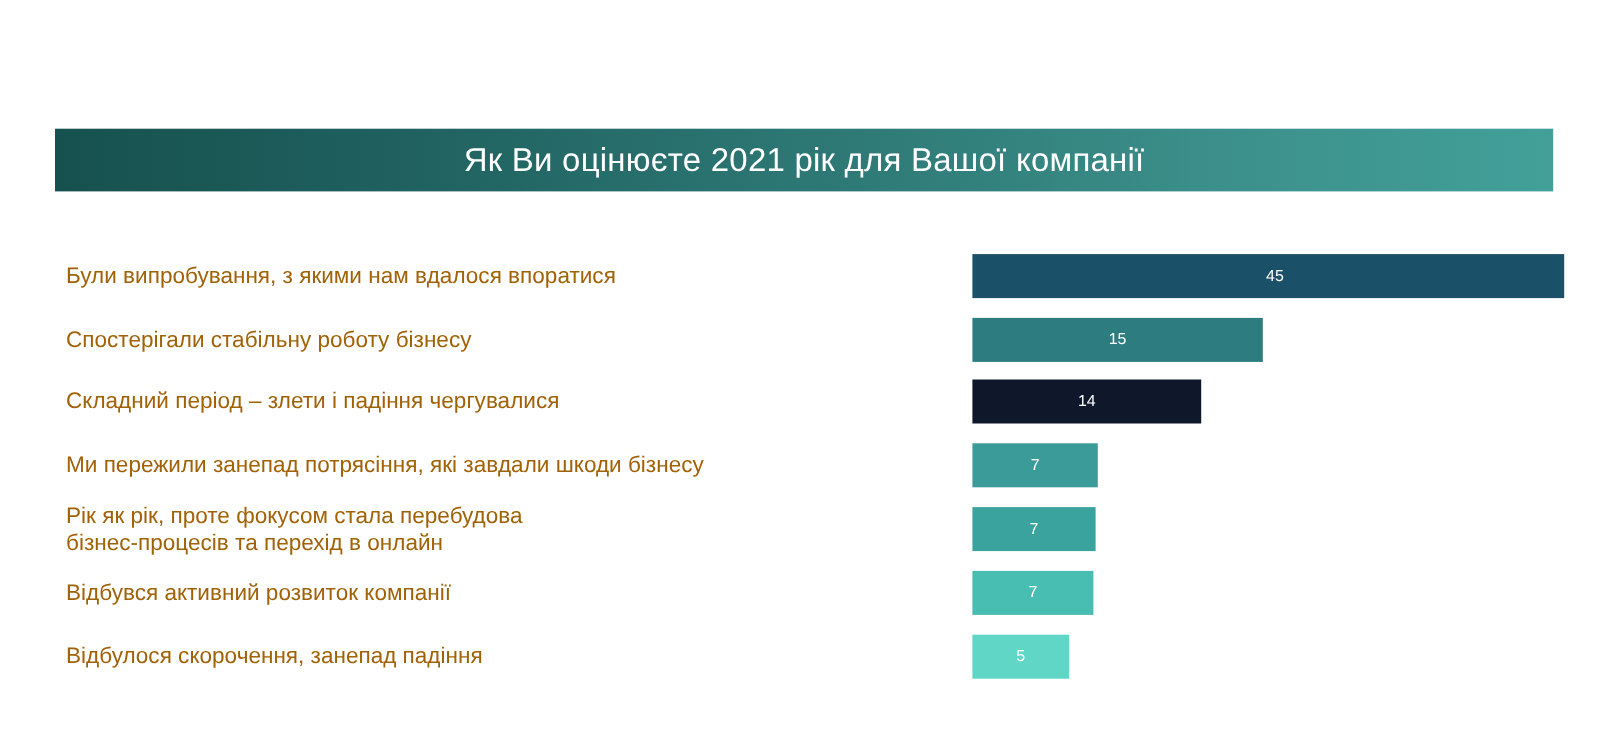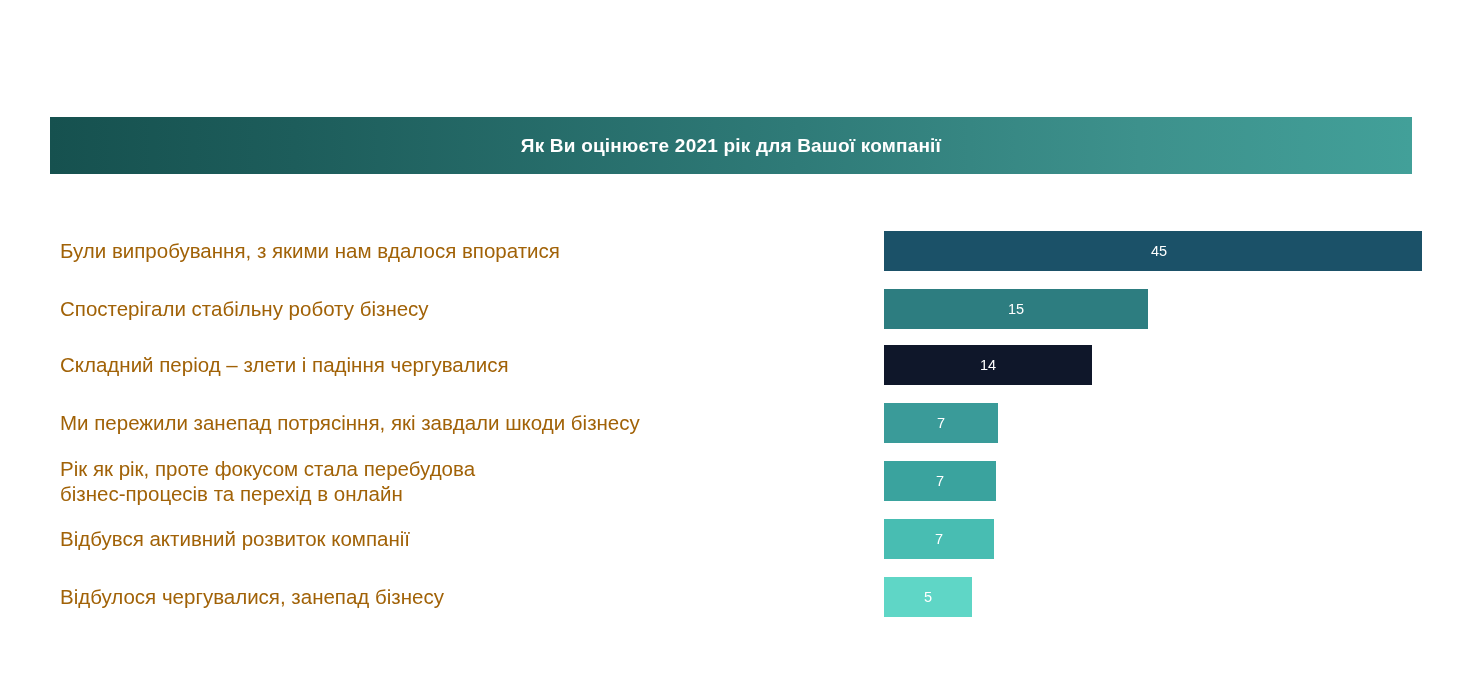--- a/index.html
+++ b/index.html
@@ -29,23 +29,23 @@
     top: 117px;
     width: 1362px;
     height: 57px;
     background: linear-gradient(to right, #16514f 0%, #1d5d5b 18%, #2f7b78 55%, #3d918c 80%, #42a099 100%);
     display: flex;
     align-items: center;
     justify-content: center;
   }
   .title-banner .title-text {
     color: #ffffff;
-    font-size: 19px;
+    font-size: 30px;
     letter-spacing: 0.2px;
-    font-weight: 700;
+    font-weight: 400;
     white-space: nowrap;
   }
 
   
   .chart {
     position: absolute;
     left: 0;
     top: 215px;
     width: 1458px;
     height: 430px;
@@ -176,21 +176,21 @@
       </div>
       <div class="bar-wrap">
         <div class="bar" style="width:110px; background:#48bdb2;">
           <span class="bar-value">7</span>
         </div>
       </div>
     </div>
 
     <div class="row r6">
       <div class="label-wrap">
-        <div>Відбулося чергувалися, занепад бізнесу</div>
+        <div>Відбулося скорочення, занепад падіння</div>
       </div>
       <div class="bar-wrap">
         <div class="bar" style="width:88px; background:#5fd6c6;">
           <span class="bar-value">5</span>
         </div>
       </div>
     </div>
 
   </div>
 </div>

